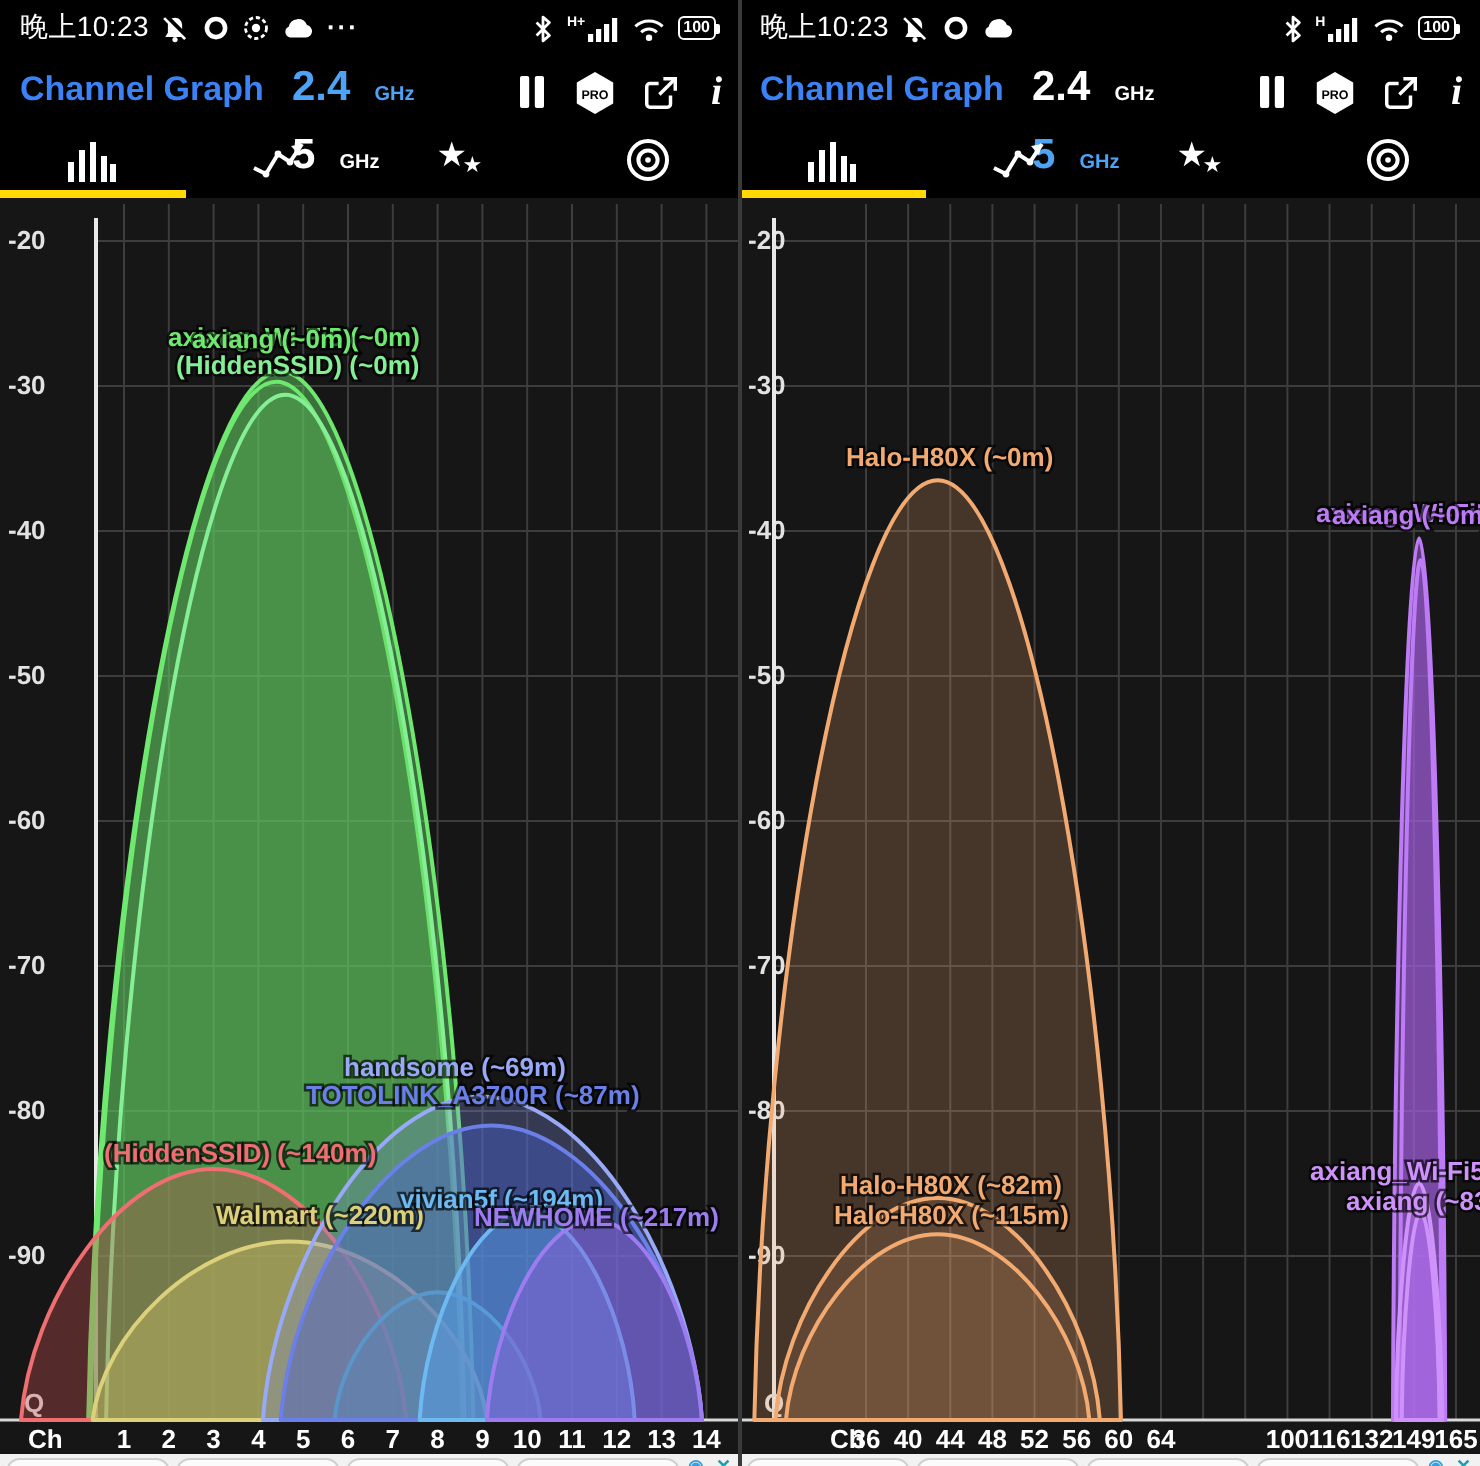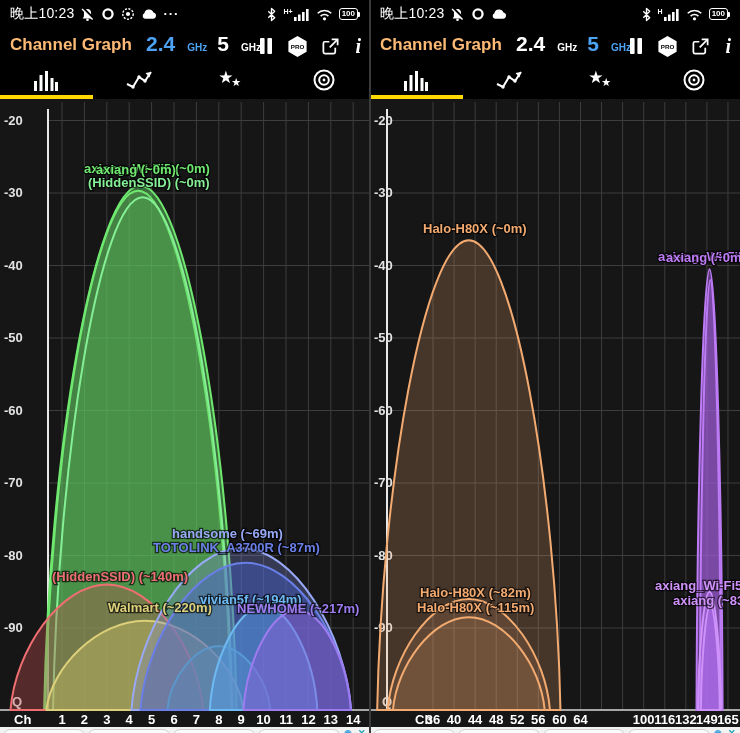--- a/index.html
+++ b/index.html
@@ -19,22 +19,22 @@
   .dots3{font-weight:bold;font-size:13px;letter-spacing:1px;line-height:10px;}
   .sig-wrap{display:inline-flex;align-items:flex-end;gap:1px;}
   .nettype{font-size:7px;font-weight:bold;line-height:7px;margin-bottom:6px;}
   .battery{display:inline-flex;align-items:center;}
   .batt-body{border:1px solid #fff;border-radius:3px;font-size:8px;font-weight:bold;
              padding:0 2px;line-height:10px;color:#fff;}
   .batt-nub{width:2px;height:5px;background:#fff;border-radius:0 1px 1px 0;}
 
   
   .header{position:absolute;top:28px;left:0;right:0;height:36px;}
-  .app-title{position:absolute;left:10px;top:7px;font-size:17px;font-weight:bold;color:#fdba74;}
-  .bands{position:absolute;left:146px;top:4px;display:flex;gap:10px;align-items:baseline;}
+  .app-title{position:absolute;left:10px;top:7px;font-size:17px;font-weight:bold;color:#3b82f6;}
+  .bands{position:absolute;left:146px;top:4px;display:flex;gap:10px;align-items:baseline;flex-direction:column;}
   .band{cursor:pointer;display:inline-flex;align-items:baseline;}
   .band-val{font-size:21px;font-weight:bold;color:#fff;}
   .band-unit{font-size:10px;font-weight:bold;color:#fff;margin-left:12px;}
   .sel .band-val,.sel .band-unit{color:#4da3f5;}
   .header-icons{position:absolute;right:6px;top:0;height:36px;display:flex;align-items:center;gap:12px;}
   .info-i{font-family:"Liberation Serif",serif;font-style:italic;font-weight:bold;
           font-size:20px;color:#fff;line-height:20px;padding:0 3px;}
 
   
   .tabs{position:absolute;top:64px;left:0;right:0;height:31px;display:flex;}

